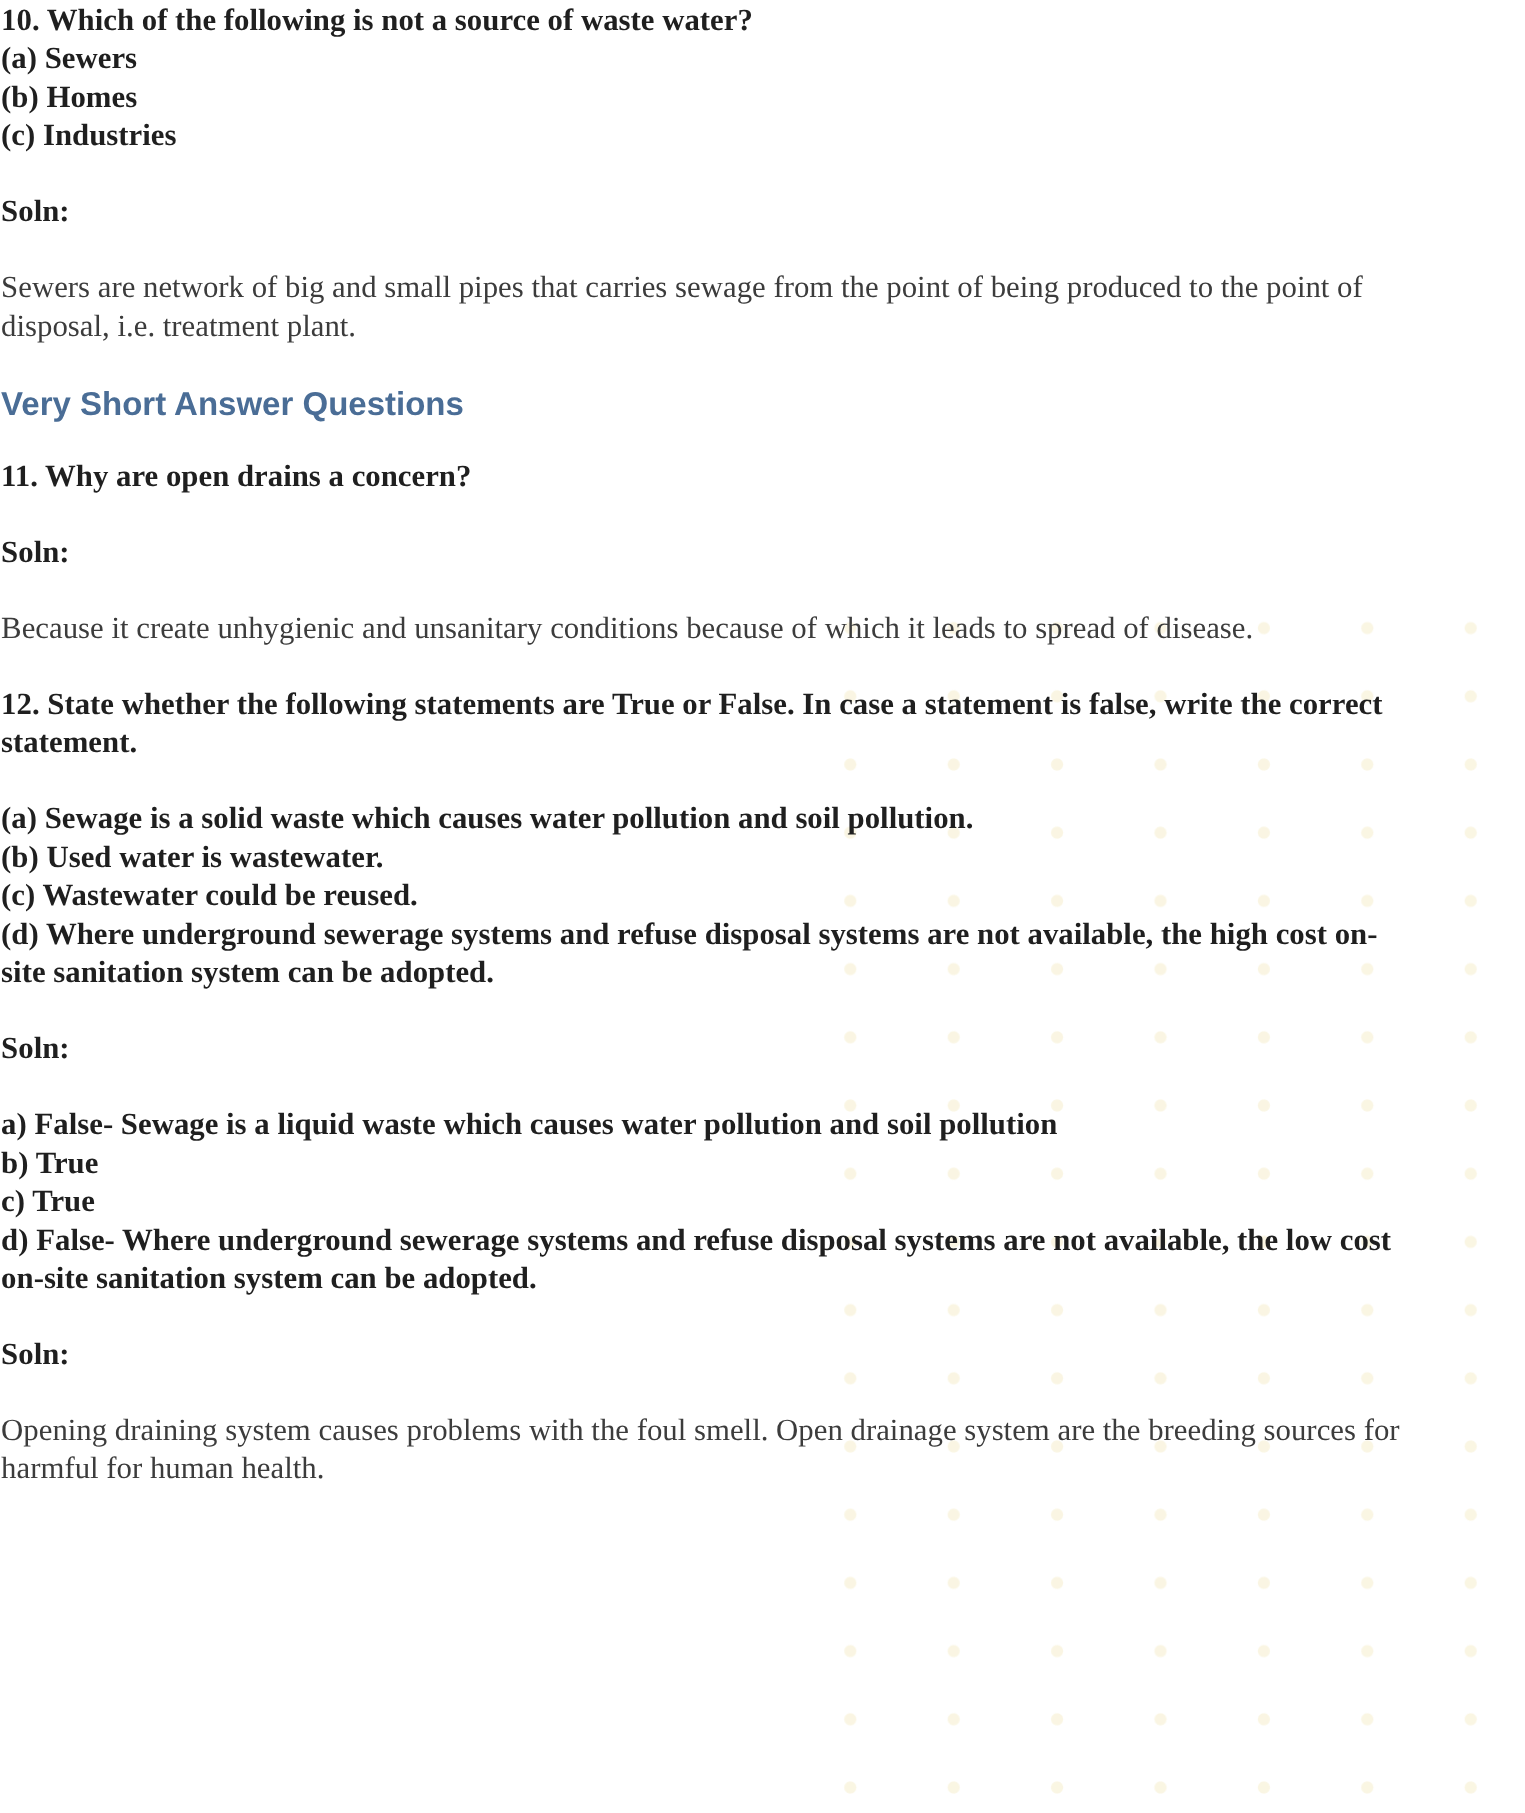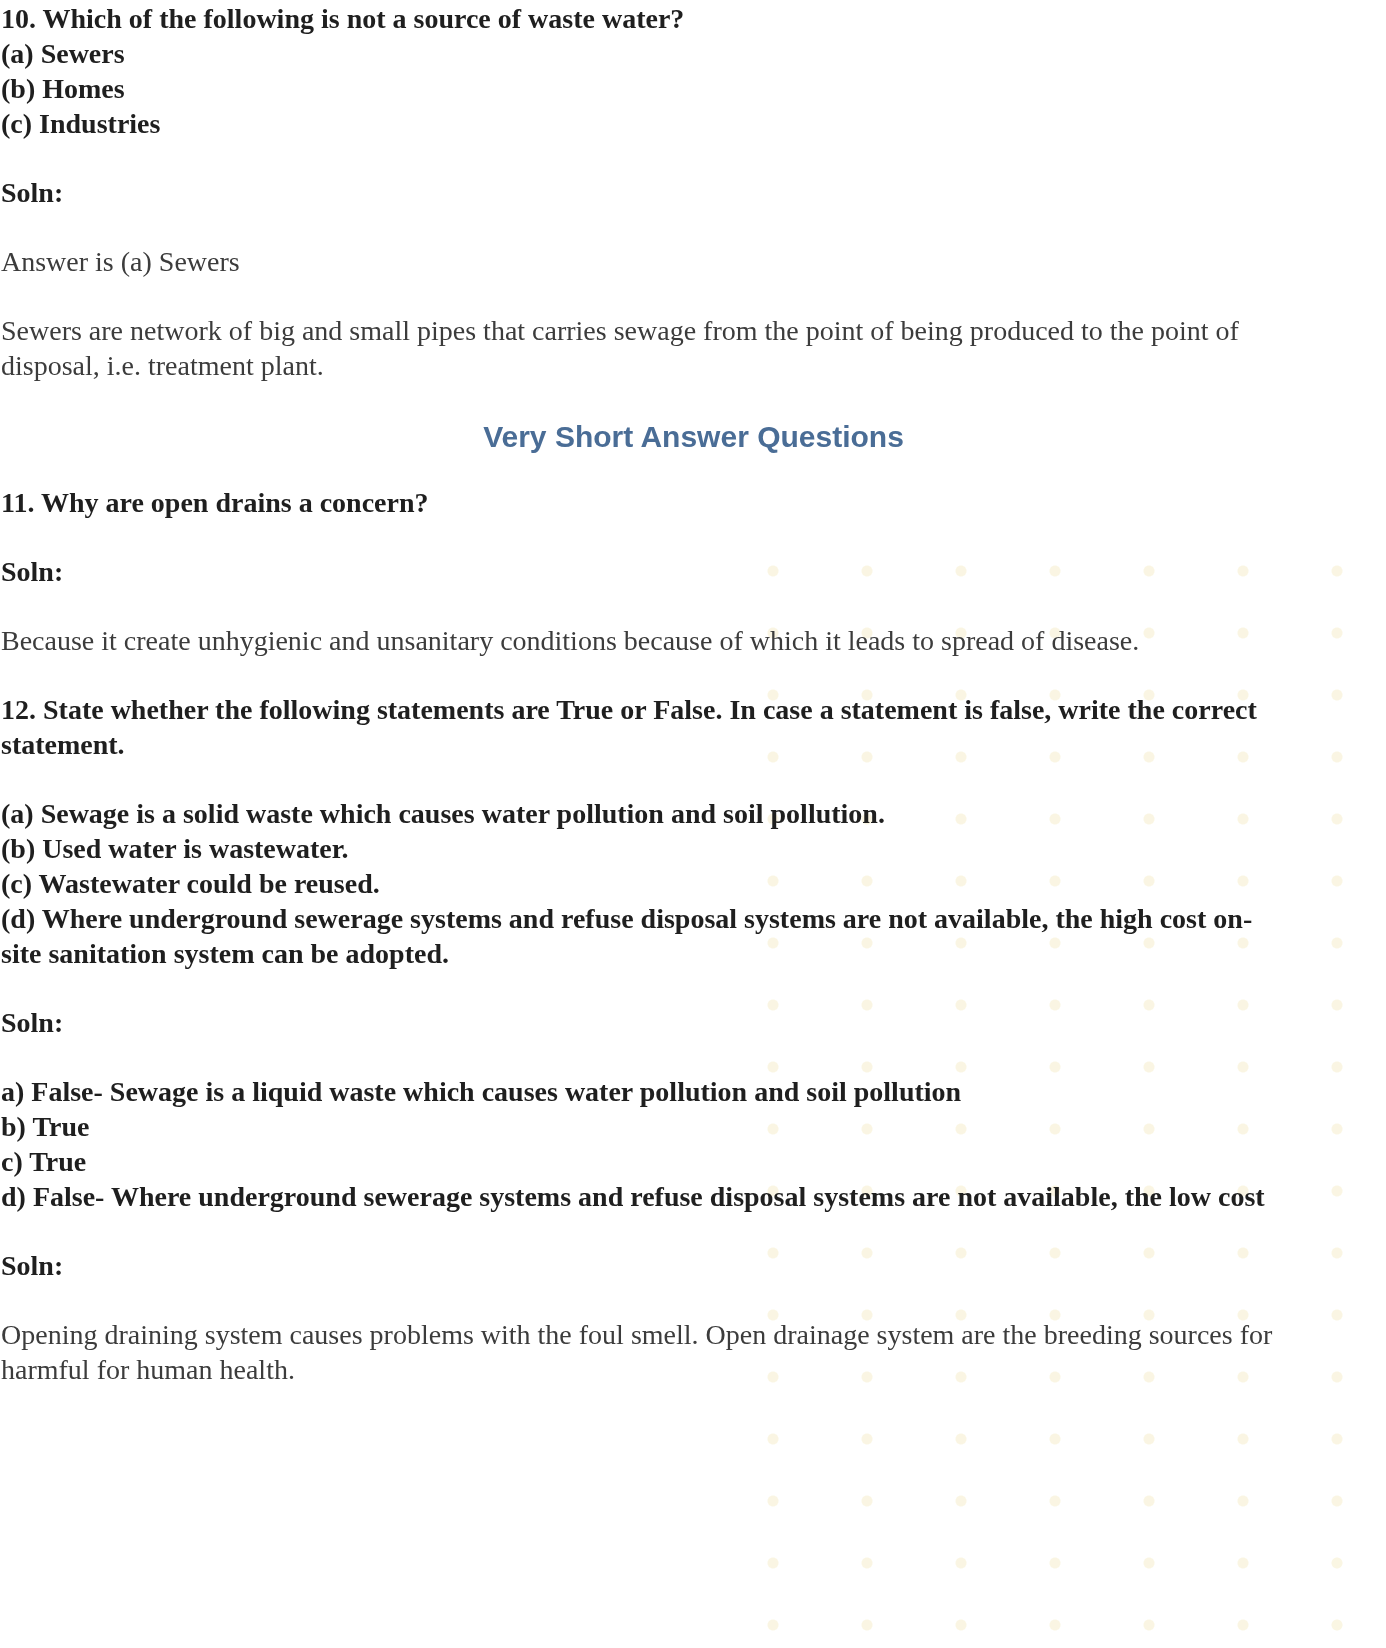--- a/index.html
+++ b/index.html
@@ -27,42 +27,41 @@
   .content{position:relative;z-index:1;padding:1px 0 0 1px;}
   .block{
     font-size:28px;line-height:35px;margin:0 0 34px 0;
     color:var(--body-color);
   }
   .bold{font-weight:bold;color:var(--bold-color);}
   .line{white-space:nowrap;}
   .section-heading{
     font-family:"Liberation Sans", sans-serif;
     font-size:30px;line-height:40px;font-weight:bold;
-    text-align:center;color:var(--heading-color);
+    text-align:left;color:var(--heading-color);
     margin:28px 0 28px 0;
   }
 </style>
 </head>
 <body>
 
 <div class="page">
   <div class="watermark"></div>
 
   <div class="content">
 
     <div class="block bold">
       <div class="line">10. Which of the following is not a source of waste water?</div>
       <div class="line">(a) Sewers</div>
       <div class="line">(b) Homes</div>
       <div class="line">(c) Industries</div>
     </div>
 
     <div class="block bold">Soln:</div>
 
-    <div class="block">Answer is (a) Sewers</div>
 
 
     <div class="block">
       <div class="line">Sewers are network of big and small pipes that carries sewage from the point of being produced to the point of</div>
       <div class="line">disposal, i.e. treatment plant.</div>
     </div>
 
     <h2 class="section-heading">Very Short Answer Questions</h2>
 
     <div class="block bold">11. Why are open drains a concern?</div>
@@ -84,20 +83,21 @@
       <div class="line">site sanitation system can be adopted.</div>
     </div>
 
     <div class="block bold">Soln:</div>
 
     <div class="block bold">
       <div class="line">a) False- Sewage is a liquid waste which causes water pollution and soil pollution</div>
       <div class="line">b) True</div>
       <div class="line">c) True</div>
       <div class="line">d) False- Where underground sewerage systems and refuse disposal systems are not available, the low cost</div>
+      <div class="line">on-site sanitation system can be adopted.</div>
     </div>
 
 
     <div class="block bold">Soln:</div>
 
     <div class="block">
       <div class="line">Opening draining system causes problems with the foul smell. Open drainage system are the breeding sources for</div>
       <div class="line">harmful for human health.</div>
     </div>
 

